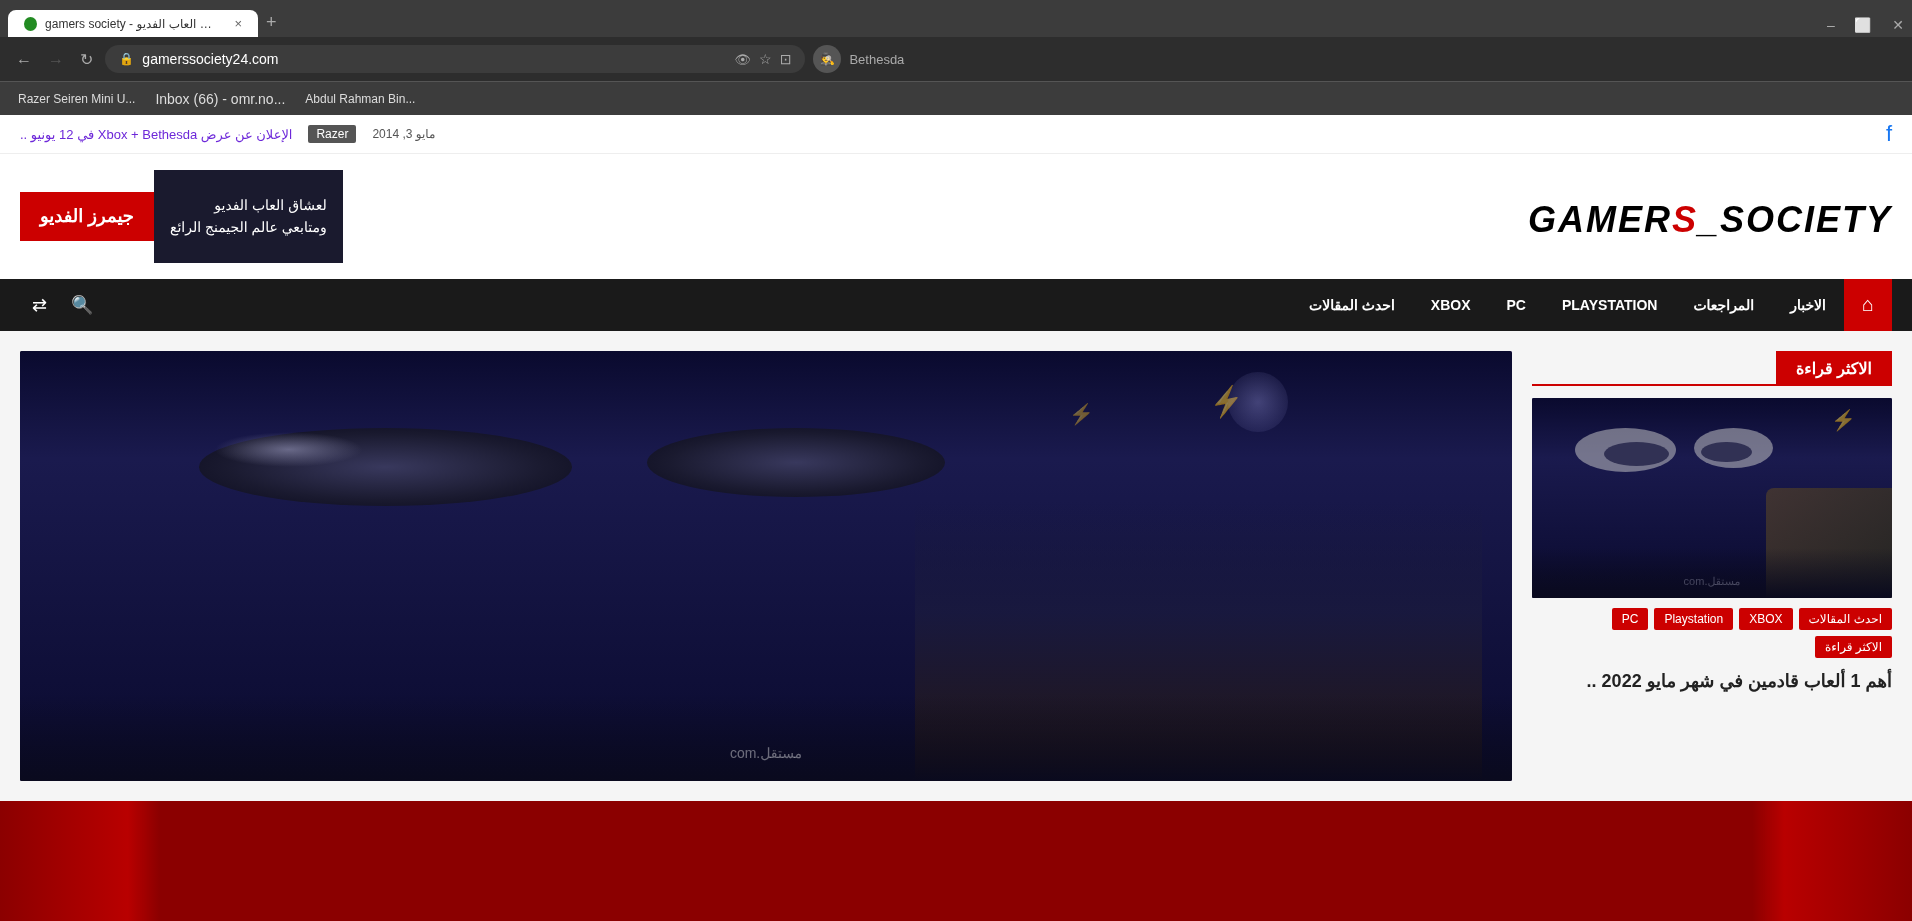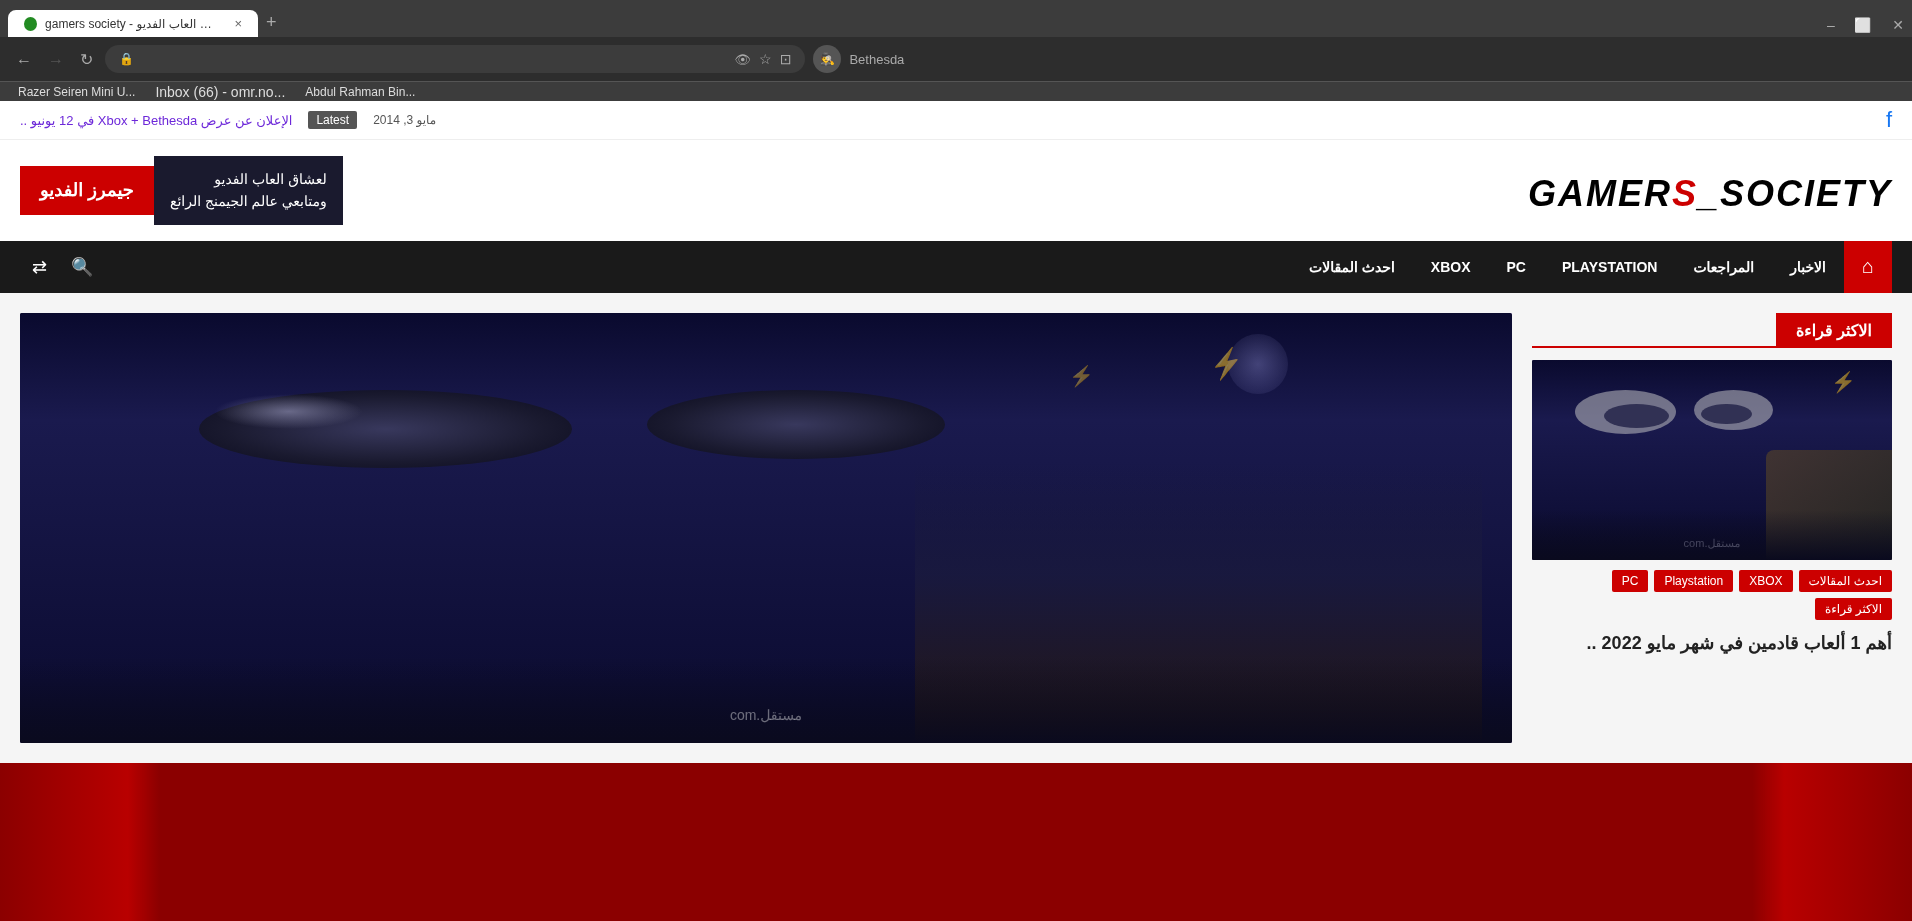--- a/index.html
+++ b/index.html
@@ -7,42 +7,42 @@
 
     
     .browser-chrome { background: #2d2d2d; width: 100%; }
     .tab { background: #ffffff; border-radius: 8px 8px 0 0; padding: 6px 16px; display: flex; align-items: center; gap: 8px; font-size: 13px; color: #333; min-width: 200px; max-width: 250px; }
     .tab-favicon { width: 16px; height: 16px; background: #228B22; border-radius: 50%; display: inline-block; }
     .address-bar { background: #2d2d2d; display: flex; align-items: center; padding: 6px 12px; gap: 8px; height: 44px; }
     .nav-btn { background: none; border: none; color: #aaa; font-size: 16px; cursor: pointer; padding: 4px; }
     .address-field { background: #3c3c3c; border-radius: 20px; flex: 1; max-width: 700px; display: flex; align-items: center; padding: 6px 14px; gap: 8px; }
     .address-text { color: #fff; font-size: 14px; flex: 1; }
     .address-icons { display: flex; gap: 8px; margin-left: auto; align-items: center; }
-    .bookmarks-bar { background: #3c3c3c; display: flex; align-items: center; padding: 4px 12px; gap: 8px; height: 20px; border-top: 1px solid #555; }
+    .bookmarks-bar { background: #3c3c3c; display: flex; align-items: center; padding: 4px 12px; gap: 8px; height: 34px; border-top: 1px solid #555; }
     .bookmark-item { color: #ddd; font-size: 12px; cursor: pointer; display: flex; align-items: center; gap: 4px; padding: 2px 6px; border-radius: 4px; white-space: nowrap; overflow: hidden; max-width: 180px; text-overflow: ellipsis; }
 
     
     .website { background: #fff; margin: 0; }
 
     
     .top-ticker { background: #fff; border-bottom: 1px solid #eee; padding: 6px 20px; display: flex; align-items: center; justify-content: space-between; direction: rtl; }
     .ticker-right { display: flex; align-items: center; gap: 16px; font-size: 13px; color: #333; }
     .ticker-label { background: #555; color: #fff; padding: 2px 8px; font-size: 12px; border-radius: 2px; }
     .ticker-text { color: #6d28d9; font-size: 13px; }
     .ticker-date { color: #555; font-size: 12px; }
     .facebook-icon { color: #1877f2; font-size: 22px; cursor: pointer; }
 
     
     .site-header { background: #fff; padding: 16px 20px; display: flex; align-items: center; justify-content: space-between; direction: rtl; }
     .site-logo-text { font-size: 36px; font-weight: 900; color: #000; letter-spacing: 2px; font-style: italic; margin-top: 8px; }
     .site-logo-text span { color: #cc0000; }
     .site-logo-banner { display: flex; align-items: center; }
     .banner-red { background: #cc0000; padding: 12px 20px; text-align: center; }
     .banner-red-text { color: #fff; font-size: 18px; font-weight: bold; font-family: Arial, sans-serif; direction: rtl; line-height: 1.4; }
-    .banner-dark { background: #1a1a2e; padding: 12px 16px; display: flex; align-items: center; }
+    .banner-dark { background: #1a1a2e; padding: 24px 16px; display: flex; align-items: center; }
     .banner-dark-text { color: #fff; font-size: 14px; direction: rtl; line-height: 1.6; }
 
     
     .main-nav { background: #1a1a1a; display: flex; align-items: center; padding: 0 20px; height: 52px; direction: rtl; gap: 0; }
     .home-btn { background: #cc0000; color: #fff; padding: 0 18px; height: 52px; display: flex; align-items: center; font-size: 20px; cursor: pointer; }
     .nav-item { color: #fff; padding: 0 18px; height: 52px; display: flex; align-items: center; font-size: 14px; cursor: pointer; font-weight: bold; text-transform: uppercase; }
     .nav-spacer { flex: 1; }
     .nav-search { color: #fff; font-size: 18px; cursor: pointer; padding: 0 12px; }
     .nav-shuffle { color: #fff; font-size: 18px; cursor: pointer; padding: 0 12px; }
 
@@ -100,20 +100,21 @@
       <button class="win-btn close-btn">✕</button>
     </div>
   </div>
 
   <div class="address-bar">
     <button class="nav-btn">←</button>
     <button class="nav-btn" style="color:#555;">→</button>
     <button class="nav-btn">↻</button>
     <div class="address-field">
       <span style="color:#aaa; font-size:12px;">🔒</span>
+      <span class="address-text">gamerssociety24.com</span>
       <div class="address-icons">
         <span style="color:#aaa; font-size:13px;">👁</span>
         <span style="color:#aaa; font-size:14px;">☆</span>
         <span style="color:#aaa; font-size:14px;">⊡</span>
       </div>
     </div>
     <div class="incognito-icon">
       <span style="font-size:12px;">🕵</span>
     </div>
     <span style="color:#aaa; font-size:13px;">Bethesda</span>
@@ -125,21 +126,21 @@
     <span class="bookmark-item" style="color:#ddd; font-size:12px; cursor:pointer;">Abdul Rahman Bin...</span>
   </div>
 </div>
 
 <div class="website">
 
   <div class="top-ticker">
     <span class="facebook-icon">f</span>
     <div class="ticker-right">
       <span class="ticker-date">مايو 3, 2014</span>
-      <span class="ticker-label">Latest</span>
+      <span class="ticker-label">Razer</span>
       <span class="ticker-text">الإعلان عن عرض Xbox + Bethesda في 12 يونيو ..</span>
     </div>
   </div>
 
   <div class="site-header">
     <div class="site-logo-text">
       GAMER<span>S</span>_SOCIETY
     </div>
     <div class="site-logo-banner">
       <div class="banner-dark">

